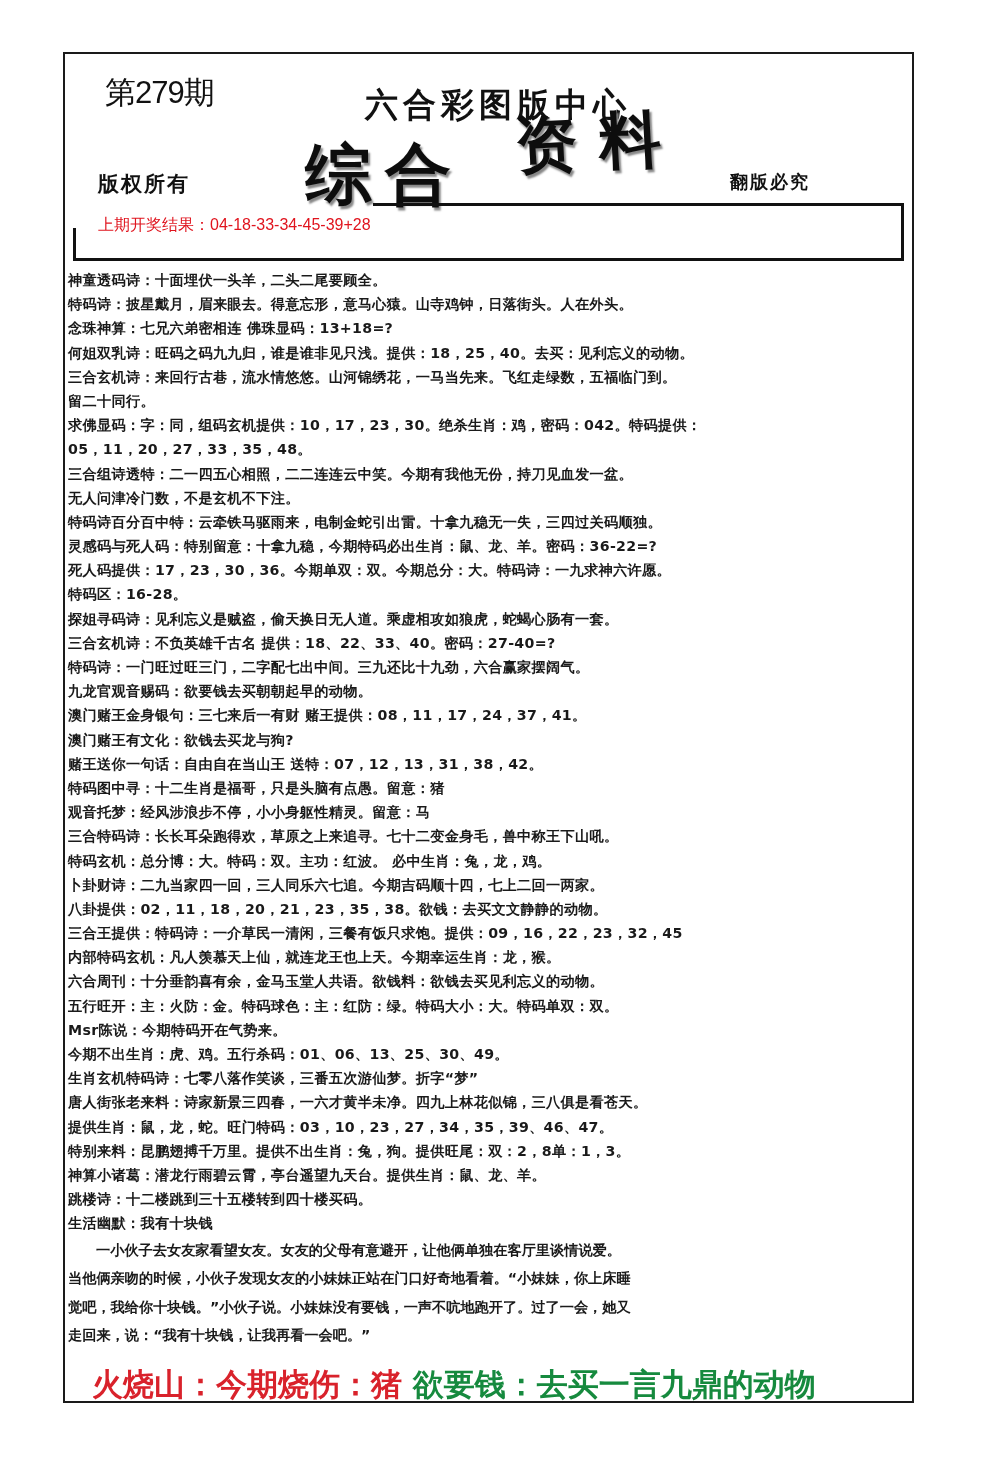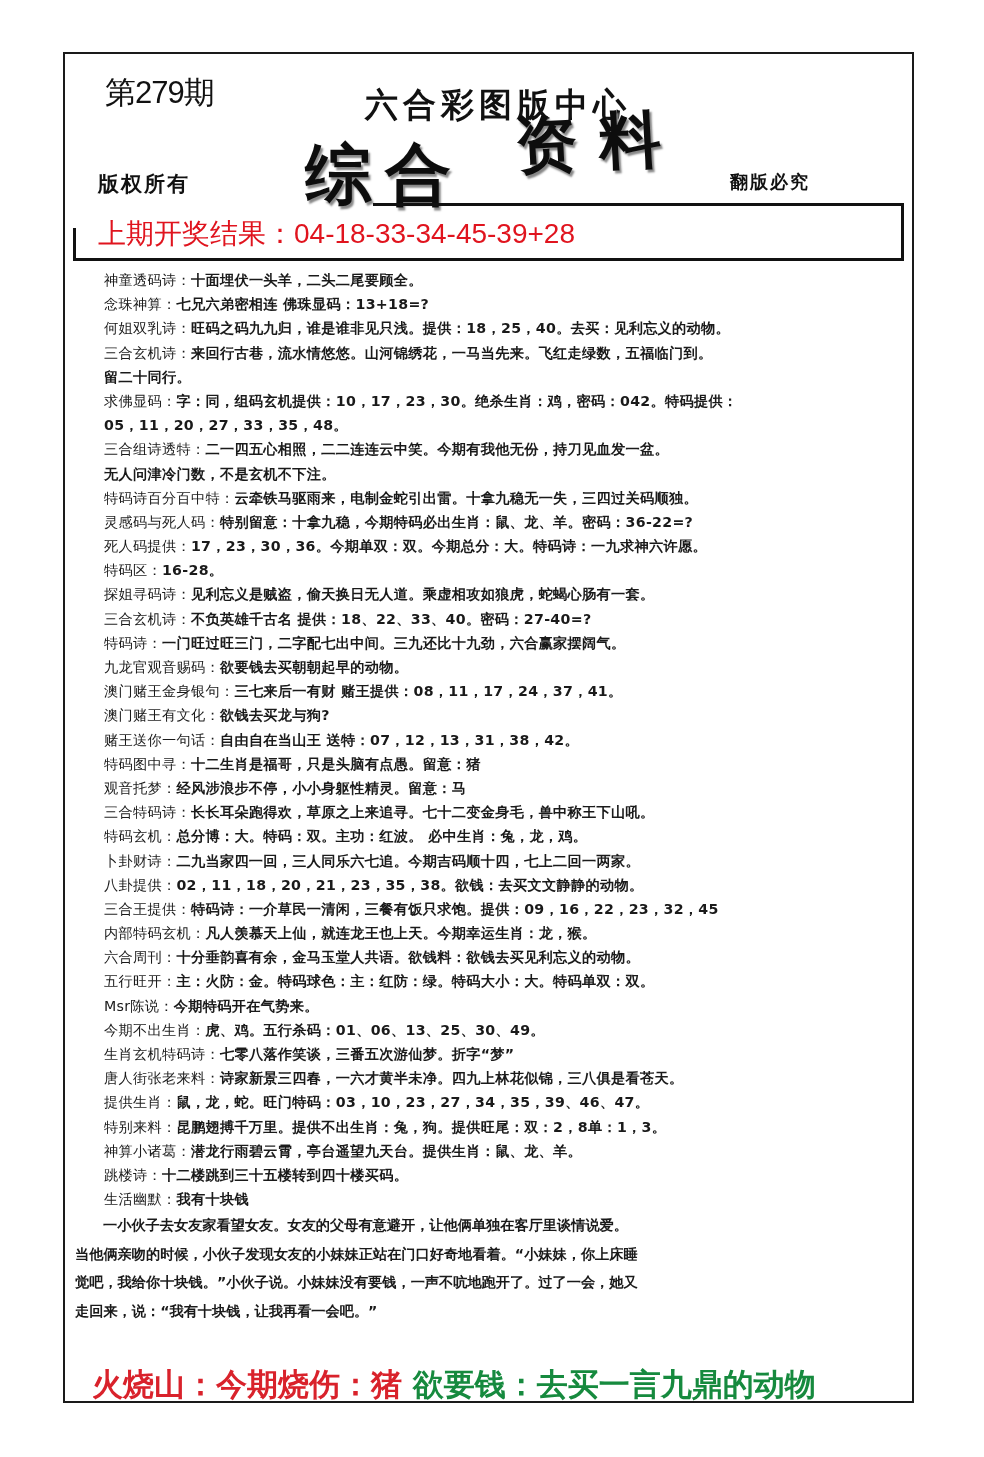--- a/index.html
+++ b/index.html
@@ -18,29 +18,29 @@
     .copyright { position: absolute; left: 98px; top: 170px; font-size: 21px; font-weight: bold;
                  letter-spacing: 2px; font-family: "DejaVu Serif", serif; }
     .no-copy { position: absolute; left: 730px; top: 170px; font-size: 18px; font-weight: bold;
                letter-spacing: 2px; font-family: "DejaVu Serif", serif; }
     .result-box { position: absolute; left: 73px; top: 203px; width: 831px; height: 58px;
                   box-sizing: border-box; }
     .result-box .bline-top { position: absolute; left: 300px; right: 0; top: 0; height: 3px; background: #111; }
     .result-box .bline-right { position: absolute; right: 0; top: 0; bottom: 0; width: 3px; background: #111; }
     .result-box .bline-bottom { position: absolute; left: 0; right: 0; bottom: 0; height: 3px; background: #111; }
     .result-box .bline-left { position: absolute; left: 0; top: 25px; bottom: 0; width: 3px; background: #111; }
-    .result-text { position: absolute; left: 25px; top: 12px; font-size: 28px; color: #e0141e;
+    .result-text { position: absolute; left: 25px; top: 12px; font-size: 16px; color: #e0141e;
                    font-family: "Liberation Sans", sans-serif; white-space: nowrap; }
     .content { position: absolute; left: 68px; top: 268px; width: 840px; }
     .line { font-size: 14.2px; line-height: 24.2px; height: 24.2px; white-space: nowrap;
             letter-spacing: 0.3px; color: #1a1a1a; }
-    .line .lbl { font-weight: normal; margin-left: 36px; }
+    .line .lbl { font-weight: bold; }
     .line .val { font-weight: bold; }
     .joke { font-size: 14.2px; line-height: 28.5px; color: #1a1a1a; font-weight: bold; }
-    .joke .p { white-space: nowrap; margin-left: 7px; }
+    .joke .p { white-space: nowrap; }
     .bottom-banner { position: absolute; left: 92px; top: 1364px; font-size: 31px; font-weight: bold;
                      font-family: "DejaVu Serif", serif; white-space: nowrap; letter-spacing: 0px; }
     .red { color: #d9222b; }
     .green { color: #168a3e; margin-top: 28px; }
   </style>
 </head>
 <body>
 
 <div class="frame"></div>
 
@@ -56,20 +56,21 @@
   <div class="bline-right"></div>
   <div class="bline-bottom"></div>
   <div class="bline-left"></div>
   <div class="result-text">
     <span>上期开奖结果：</span><span>04-18-33-34-45-39+28</span>
   </div>
 </div>
 
 <div class="content" id="content">
     <div class="line"><span class="lbl">神童透码诗：</span><span class="val">十面埋伏一头羊，二头二尾要顾全。</span></div>
+    <div class="line"><span class="lbl">特码诗：</span><span class="val">披星戴月，眉来眼去。得意忘形，意马心猿。山寺鸡钟，日落街头。人在外头。</span></div>
     <div class="line"><span class="lbl">念珠神算：</span><span class="val">七兄六弟密相连 佛珠显码：13+18=?</span></div>
     <div class="line"><span class="lbl">何姐双乳诗：</span><span class="val">旺码之码九九归，谁是谁非见只浅。提供：18，25，40。去买：见利忘义的动物。</span></div>
     <div class="line"><span class="lbl">三合玄机诗：</span><span class="val">来回行古巷，流水情悠悠。山河锦绣花，一马当先来。飞红走绿数，五福临门到。</span></div>
     <div class="line"><span class="lbl"></span><span class="val">留二十同行。</span></div>
     <div class="line"><span class="lbl">求佛显码：</span><span class="val">字：同，组码玄机提供：10，17，23，30。绝杀生肖：鸡，密码：042。特码提供：</span></div>
     <div class="line"><span class="lbl"></span><span class="val">05，11，20，27，33，35，48。</span></div>
     <div class="line"><span class="lbl">三合组诗透特：</span><span class="val">二一四五心相照，二二连连云中笑。今期有我他无份，持刀见血发一盆。</span></div>
     <div class="line"><span class="lbl"></span><span class="val">无人问津冷门数，不是玄机不下注。</span></div>
     <div class="line"><span class="lbl">特码诗百分百中特：</span><span class="val">云牵铁马驱雨来，电制金蛇引出雷。十拿九稳无一失，三四过关码顺独。</span></div>
     <div class="line"><span class="lbl">灵感码与死人码：</span><span class="val">特别留意：十拿九稳，今期特码必出生肖：鼠、龙、羊。密码：36-22=?</span></div>

